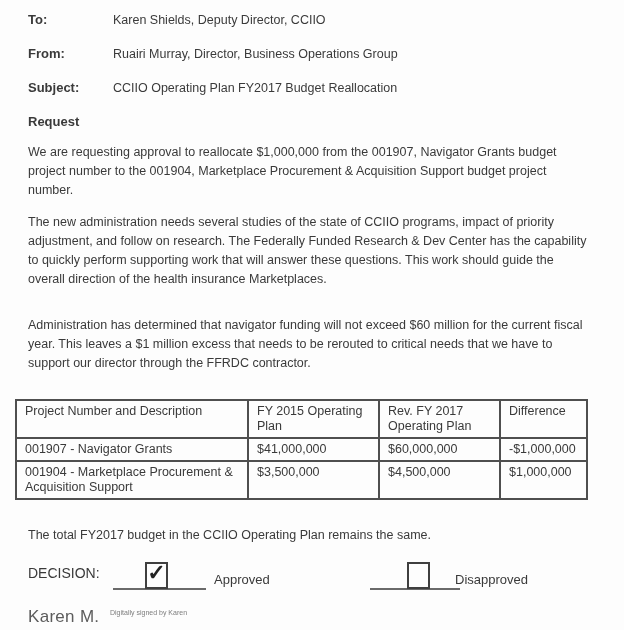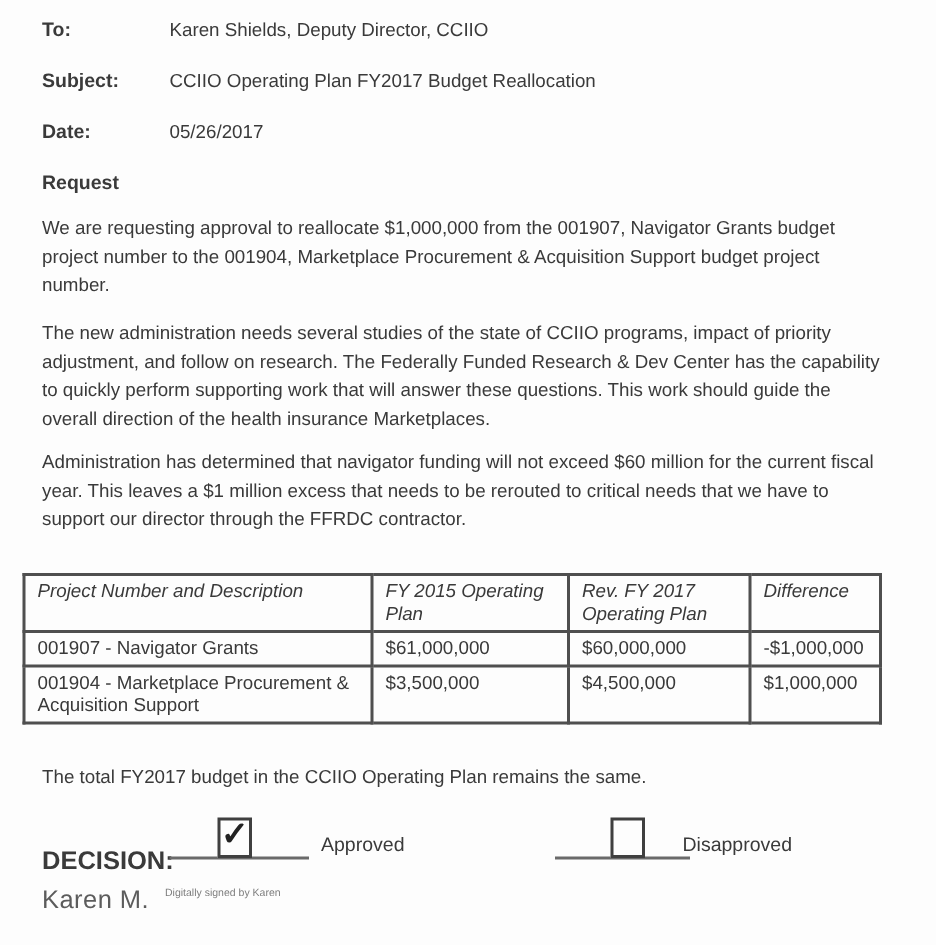--- a/index.html
+++ b/index.html
@@ -16,42 +16,42 @@
     position: relative;
     background: #fdfdfd;
   }
   
   .hdr-row { display: flex; margin-bottom: 18px; line-height: 16px; }
   .hdr-label { width: 85px; font-weight: bold; font-size: 13px; flex-shrink: 0; }
   .hdr-value { font-size: 12.5px; }
   
   .request-heading { font-weight: bold; font-size: 13px; line-height: 16px; margin-top: 12px; }
   .para { font-size: 12.5px; line-height: 19px; max-width: 572px; margin-top: 13px; }
-  .para.tight { margin-top: 10px; }
+  .para.tight { margin-top: 27px; }
   
   .budget-table {
     border-collapse: collapse;
     margin: 26px 0 0 -13px;
     table-layout: fixed;
     width: 571px;
     font-size: 12.5px;
   }
   .budget-table td, .budget-table th {
     border: 2px solid #4f4f4f;
     font-weight: normal;
     text-align: left;
     vertical-align: top;
     padding: 3px 5px 3px 8px;
     line-height: 15px;
   }
-  .budget-table th { height: 30px; font-style: italic; }
+  .budget-table th { height: 30px; }
   .closing-note { font-size: 12.5px; line-height: 19px; margin-top: 26px; }
   
   .decision-row { position: relative; height: 38px; margin-top: 16px; }
-  .decision-label { position: absolute; left: 0; top: 20px; font-weight: bold; font-size: 17px; }
+  .decision-label { position: absolute; left: 0; top: 4px; font-weight: normal; font-size: 14px; }
   .blank-line { position: absolute; top: 27px; border-bottom: 2px solid #6a6a6a; height: 0; }
   .line-approved { left: 85px; width: 93px; }
   .line-disapproved { left: 342px; width: 90px; }
   .decision-checkbox {
     position: absolute; top: 1px; width: 23px; height: 27px;
     border: 2px solid #3f3f3f; background: #fdfdfd; text-align: center;
     cursor: pointer;
   }
   .cb-approved { left: 117px; }
   .cb-disapproved { left: 379px; }
@@ -78,26 +78,26 @@
 <body>
 
 <div class="page">
 
   <div>
     <div class="hdr-row">
       <span class="hdr-label">To:</span>
       <span class="hdr-value">Karen Shields, Deputy Director, CCIIO</span>
     </div>
     <div class="hdr-row">
+      <span class="hdr-label">From:</span>
+      <span class="hdr-value">Ruairi Murray, Director, Business Operations Group</span>
+    </div>
+    <div class="hdr-row">
       <span class="hdr-label">Subject:</span>
       <span class="hdr-value">CCIIO Operating Plan FY2017 Budget Reallocation</span>
-    </div>
-    <div class="hdr-row">
-      <span class="hdr-label">Date:</span>
-      <span class="hdr-value">05/26/2017</span>
     </div>
   </div>
 
   <div class="request-heading">Request</div>
   <p class="para">We are requesting approval to reallocate $1,000,000 from the 001907, Navigator Grants budget project number to the 001904, Marketplace Procurement &amp; Acquisition Support budget project number.</p>
   <p class="para">The new administration needs several studies of the state of CCIIO programs, impact of priority adjustment, and follow on research.  The Federally Funded Research &amp; Dev Center has the capability to quickly perform supporting work that will answer these questions.  This work should guide the overall direction of the health insurance Marketplaces.</p>
   <p class="para tight">Administration has determined that navigator funding will not exceed $60 million for the current fiscal year. This leaves a $1 million excess that needs to be rerouted to critical needs that we have to support our director through the FFRDC contractor.</p>
 
   <table class="budget-table">
     <colgroup>
@@ -110,21 +110,21 @@
       <tr>
         <th>Project Number and Description</th>
         <th>FY 2015 Operating Plan</th>
         <th>Rev. FY 2017 Operating Plan</th>
         <th>Difference</th>
       </tr>
     </thead>
     <tbody>
       <tr>
         <td>001907 - Navigator Grants</td>
-        <td>$61,000,000</td>
+        <td>$41,000,000</td>
         <td>$60,000,000</td>
         <td>-$1,000,000</td>
       </tr>
       <tr>
         <td>001904 - Marketplace Procurement &amp; Acquisition Support</td>
         <td>$3,500,000</td>
         <td>$4,500,000</td>
         <td>$1,000,000</td>
       </tr>
     </tbody>

